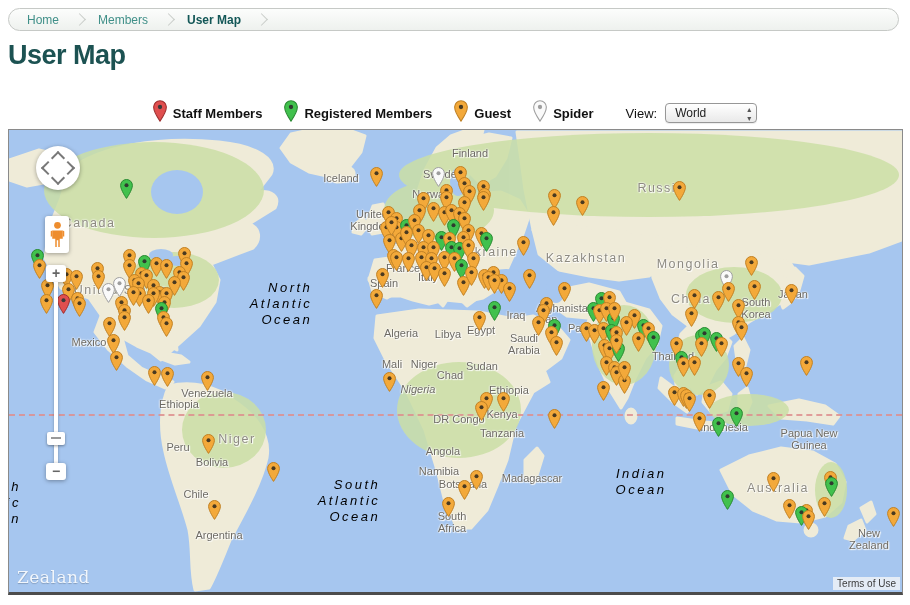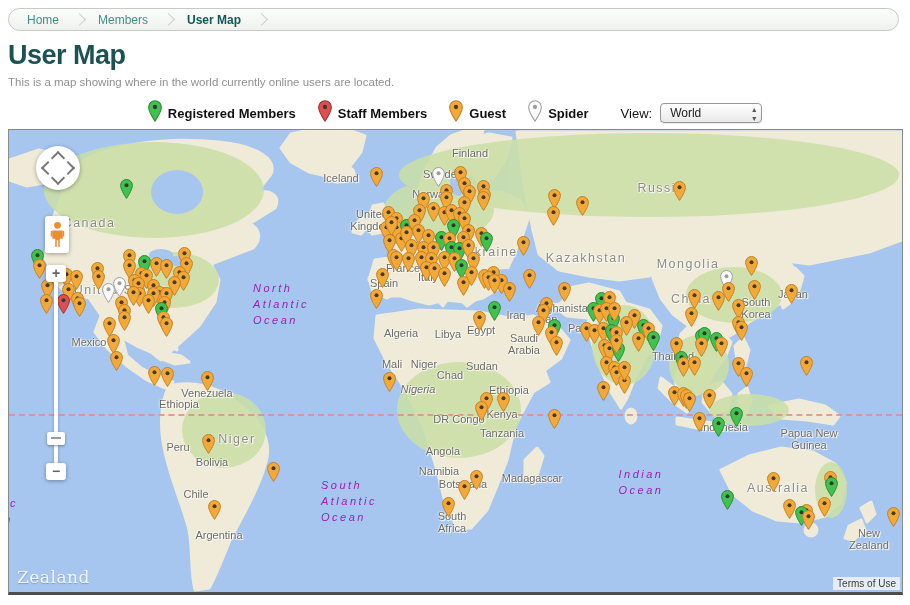--- a/index.html
+++ b/index.html
@@ -14,37 +14,37 @@
     transform:rotate(45deg);margin:0 14px 0 16px;}
 
   .pagetitle{position:absolute;left:8px;top:40px;font-size:27px;font-weight:bold;color:#1c5252;letter-spacing:-0.5px;}
   .pagesub{position:absolute;left:8px;top:76px;font-size:11.5px;color:#909090;}
 
   
   .legend{position:absolute;top:100px;left:0;right:0;height:26px;display:flex;justify-content:center;align-items:center;gap:8px;}
   .legend-item{display:flex;align-items:center;gap:6px;margin-right:14px;}
   .legend-item b{font-size:13px;color:#111;}
   .view-label{font-size:13px;color:#111;margin-left:10px;}
-  .select{position:relative;width:102px;height:20px;border:1px solid #979797;border-radius:4px;
+  .select{position:relative;width:92px;height:20px;border:1px solid #979797;border-radius:4px;
     background:linear-gradient(#ffffff,#e9e9e9);display:flex;align-items:center;padding-left:9px;box-sizing:border-box;
     font-size:12px;color:#222;box-shadow:0 1px 1px rgba(0,0,0,0.08);cursor:pointer;}
   .select .arrows{position:absolute;right:5px;top:1px;font-size:8px;line-height:9px;color:#555;text-align:center;}
 
   
   #map{position:absolute;left:8px;top:129px;width:893px;height:462px;background:#a6c6ef;overflow:hidden;
     border:1px solid #8a8a8a;border-bottom:3px solid #4c4c4c;box-sizing:content-box;}
   #terrain{position:absolute;left:0;top:0;width:893px;height:462px;}
   .equator{position:absolute;left:0;top:284px;width:100%;border-top:2px dashed #de8f8f;opacity:.85;}
 
   
   .clabel{position:absolute;transform:translate(-50%,-50%);color:#6d6a63;font-size:11px;text-align:center;line-height:12px;
     text-shadow:0 0 2px #fff,0 0 2px #fff,1px 1px 1px #fff;white-space:nowrap;pointer-events:none;}
   .clabel.big{color:#8d8a80;font-size:12.5px;letter-spacing:1.5px;}
-  .olabel{position:absolute;transform:translate(-50%,-50%);color:#a21caf;font-size:11px;font-style:italic;
-    letter-spacing:2.5px;text-align:left;line-height:16px;white-space:nowrap;pointer-events:none;}
+  .olabel{position:absolute;transform:translate(-50%,-50%);color:#000000;font-size:13px;font-style:italic;
+    letter-spacing:2.5px;text-align:right;line-height:16px;white-space:nowrap;pointer-events:none;}
 
   
   .marker{position:absolute;width:13px;height:20px;cursor:pointer;}
 
   
   .pan{position:absolute;left:27px;top:16px;width:44px;height:44px;border-radius:50%;background:#fff;
     box-shadow:0 1px 4px rgba(0,0,0,0.35);cursor:pointer;}
   .chev{position:absolute;width:8px;height:8px;border-top:2px solid #787878;border-left:2px solid #787878;}
   .chev.up{left:17px;top:7px;transform:rotate(45deg);}
   .chev.down{left:17px;bottom:7px;transform:rotate(225deg);}
@@ -80,36 +80,35 @@
   <div class="crumbbar" id="crumbbar">
       <span class="crumb">Home</span>
       <span class="crumb-sep"></span>
       <span class="crumb">Members</span>
       <span class="crumb-sep"></span>
       <span class="crumb current">User Map</span>
       <span class="crumb-sep"></span>
     </div>
 
   <div class="pagetitle">User Map</div>
-  <div class="pagesub">This is a map showing where in the world currently online users are located.</div>
 
   <div class="legend" id="legendrow">
     <span class="legend-item">
-        <span><svg width="14" height="22" viewBox="0 0 13 20">
-            <path d="M6.5,0.5 C3.2,0.5 0.6,3.1 0.6,6.4 C0.6,11 6.5,19.4 6.5,19.4 C6.5,19.4 12.4,11 12.4,6.4 C12.4,3.1 9.8,0.5 6.5,0.5 Z" fill="#41C14D" stroke="#2B8A33" stroke-width="1"></path>
-            <circle cx="6.5" cy="6.3" r="2" fill="#2F3A2F"></circle>
-          </svg></span>
-        <b>Registered Members</b>
-      </span>
-      <span class="legend-item">
         <span><svg width="14" height="22" viewBox="0 0 13 20">
             <path d="M6.5,0.5 C3.2,0.5 0.6,3.1 0.6,6.4 C0.6,11 6.5,19.4 6.5,19.4 C6.5,19.4 12.4,11 12.4,6.4 C12.4,3.1 9.8,0.5 6.5,0.5 Z" fill="#E04F4F" stroke="#9E2F2F" stroke-width="1"></path>
             <circle cx="6.5" cy="6.3" r="2" fill="#3A3A3A"></circle>
           </svg></span>
         <b>Staff Members</b>
+      </span>
+      <span class="legend-item">
+        <span><svg width="14" height="22" viewBox="0 0 13 20">
+            <path d="M6.5,0.5 C3.2,0.5 0.6,3.1 0.6,6.4 C0.6,11 6.5,19.4 6.5,19.4 C6.5,19.4 12.4,11 12.4,6.4 C12.4,3.1 9.8,0.5 6.5,0.5 Z" fill="#41C14D" stroke="#2B8A33" stroke-width="1"></path>
+            <circle cx="6.5" cy="6.3" r="2" fill="#2F3A2F"></circle>
+          </svg></span>
+        <b>Registered Members</b>
       </span>
       <span class="legend-item">
         <span><svg width="14" height="22" viewBox="0 0 13 20">
             <path d="M6.5,0.5 C3.2,0.5 0.6,3.1 0.6,6.4 C0.6,11 6.5,19.4 6.5,19.4 C6.5,19.4 12.4,11 12.4,6.4 C12.4,3.1 9.8,0.5 6.5,0.5 Z" fill="#F3A93A" stroke="#C08125" stroke-width="1"></path>
             <circle cx="6.5" cy="6.3" r="2" fill="#4A3A20"></circle>
           </svg></span>
         <b>Guest</b>
       </span>
       <span class="legend-item">
         <span><svg width="14" height="22" viewBox="0 0 13 20">

